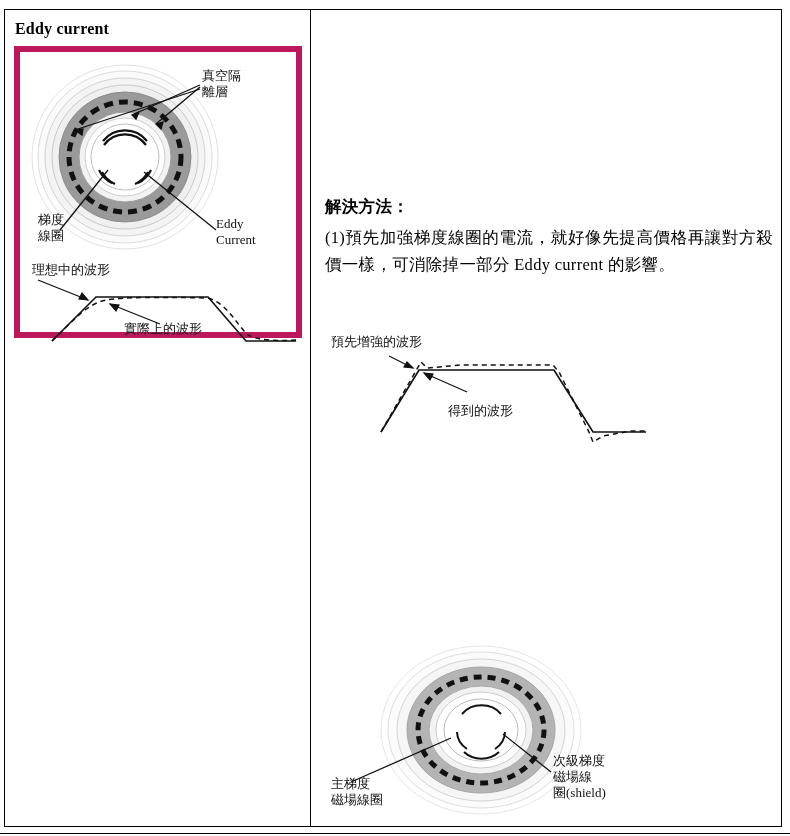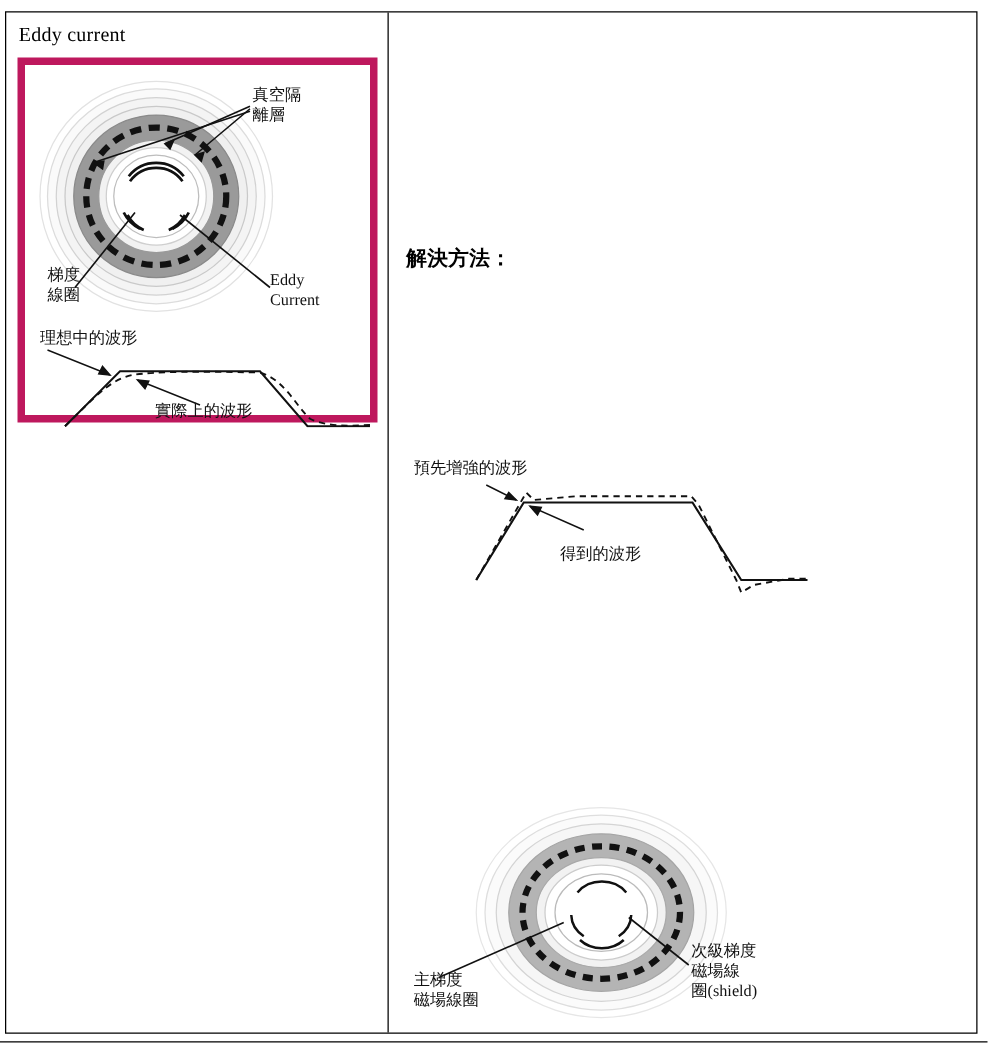--- a/index.html
+++ b/index.html
@@ -49,21 +49,21 @@
     width: 790px;
     height: 1px;
     background: #000;
   }
 
   
   #eddy-title {
     position: absolute;
     left: 10px;
     top: 10px;
-    font-weight: normal;
+    font-weight: bold;
     font-size: 16px;
     letter-spacing: 0.2px;
     white-space: nowrap;
   }
   #left-figure-box {
     position: absolute;
     left: 9px;
     top: 36px;
     width: 288px;
     height: 292px;
@@ -90,21 +90,20 @@
 
   .indent2 { text-indent: 2em; display: block; }
 
   
   #right-figure-wave {
     position: absolute;
     left: 20px;
     top: 322px;
     width: 340px;
     height: 135px;
-    margin-top: 32px;
   }
   #right-figure-circle {
     position: absolute;
     left: 20px;
     top: 632px;
     width: 440px;
     height: 180px;
   }
 
   .lbl {
@@ -199,20 +198,21 @@
           <text class="lbl" x="104" y="281">實際上的波形</text>
         </svg>
       </div>
     </div>
 
     <div id="col-right">
 
 
       <div class="rtext" id="head-1">解決方法：</div>
 
+      <p class="rtext" id="para-2">(1)預先加強梯度線圈的電流，就好像先提高價格再讓對方殺價一樣，可消除掉一部分 Eddy current 的影響。</p>
 
       <div id="right-figure-wave">
         <svg class="fig-svg" width="340" height="135" viewBox="0 0 340 135">
 
           <text class="lbl" x="0" y="14">預先增強的波形</text>
 
           <g>
             <path d="M 50 100 L 88 38 L 223 38 L 262 100 L 315 100" fill="none" stroke="#111" stroke-width="1.7"></path>
           </g>
 

